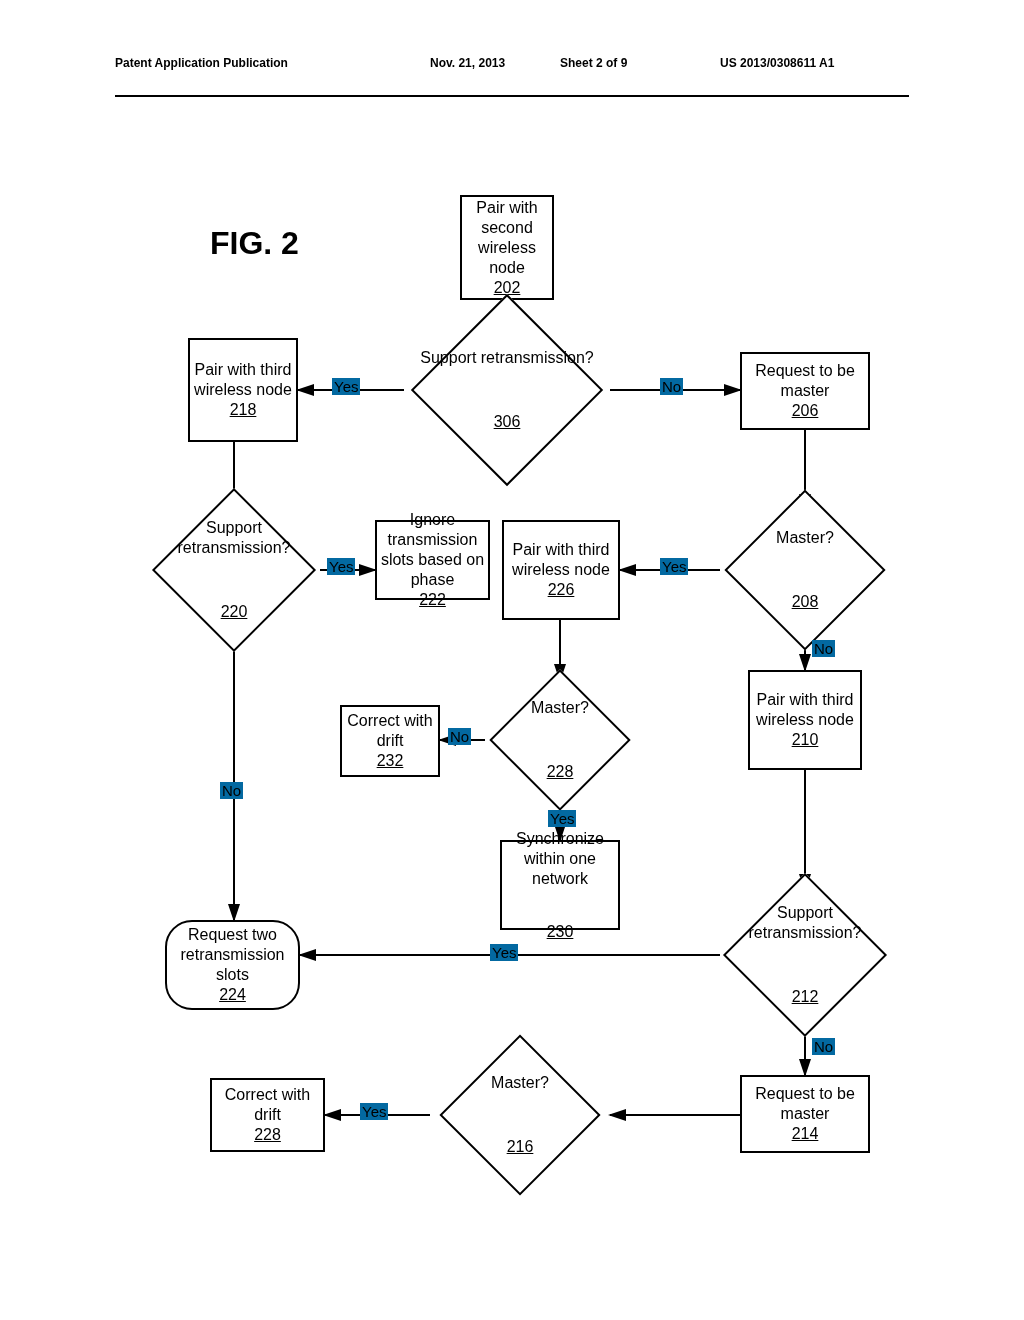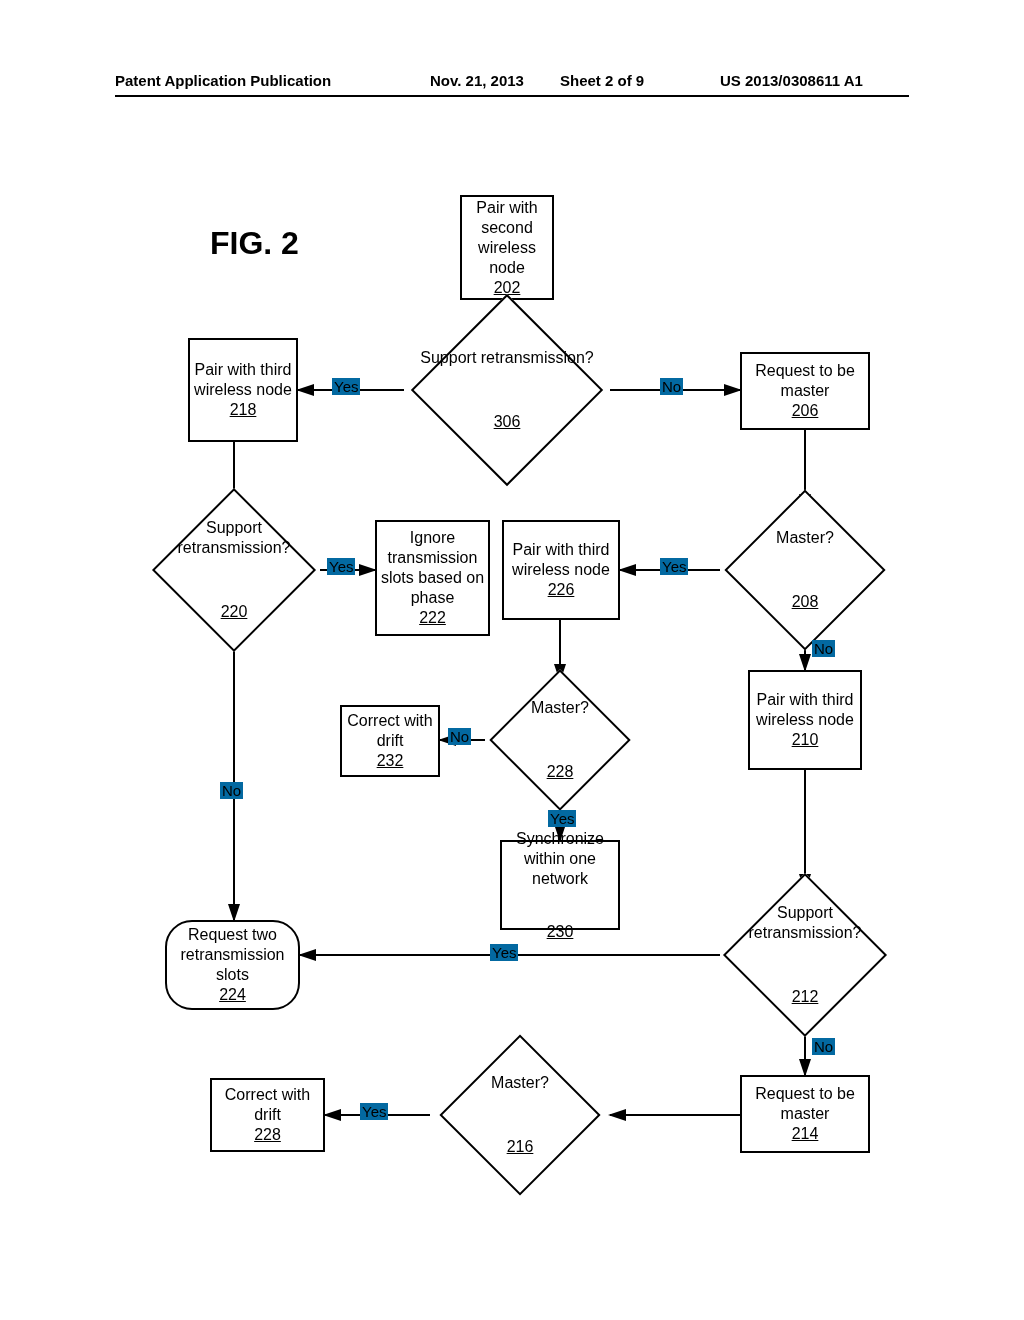--- a/index.html
+++ b/index.html
@@ -18,22 +18,22 @@
   }
   .header-line {
     position: absolute;
     top: 95px;
     left: 115px;
     right: 115px;
     border-top: 2px solid #000;
   }
   .hdr {
     position: absolute;
-    top: 72px;
-    font-size: 15px;
+    top: 56px;
+    font-size: 12px;
     font-weight: bold;
     text-align: right;
   }
   .fig-label {
     position: absolute;
     font-size: 32px;
     font-weight: bold;
   }
   .box {
     position: absolute;
@@ -174,21 +174,21 @@
   <div class="diamond-wrap" style="left:148px; top:510px; width:172px; height:120px;">
     <div class="diamond-shape">
         <div class="diamond-inner" style="left:28px; top:2px; width:116px; height:116px;"></div>
       </div>
     <div class="diamond-text">
       <div>Support retransmission?</div>
       <div class="ref">220</div>
     </div>
   </div>
 
-  <div class="box" style="left:375px; top:520px; width:115px; height:116px;">
+  <div class="box" style="left:375px; top:520px; width:115px; height:80px;">
     <div>Ignore transmission slots based on phase</div>
     <div class="ref">222</div>
   </div>
 
   <div class="box" style="left:502px; top:520px; width:118px; height:100px;">
     <div>Pair with third wireless node</div>
     <div class="ref">226</div>
   </div>
 
   <div class="diamond-wrap" style="left:720px; top:510px; width:170px; height:120px;">

